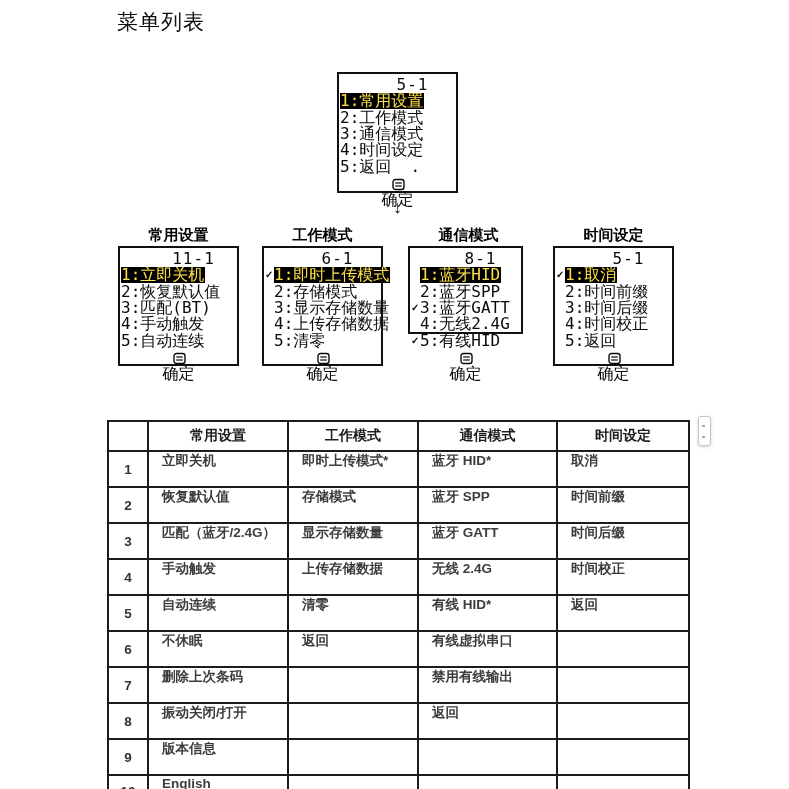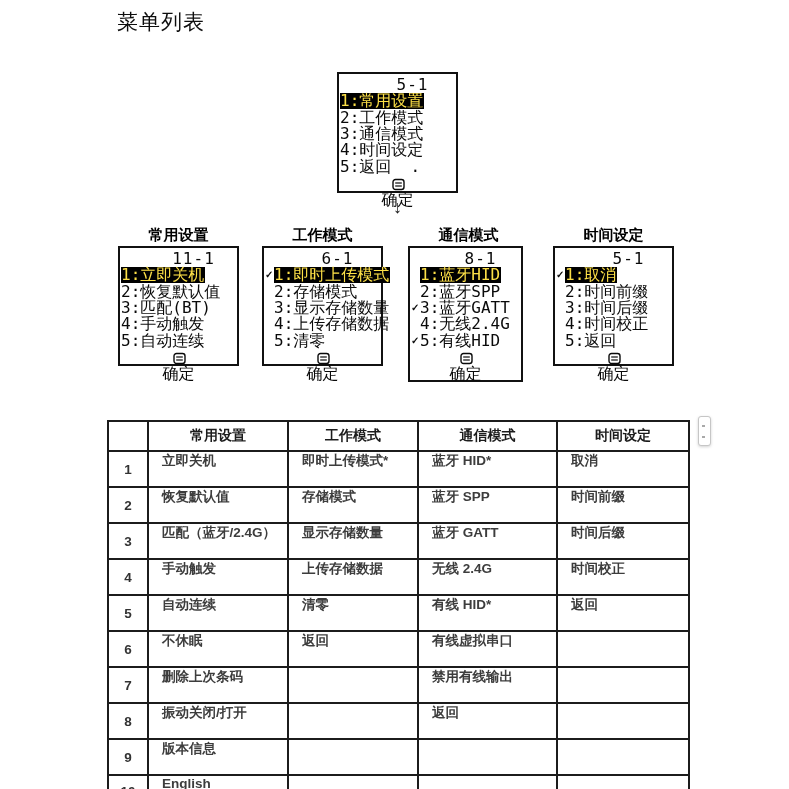--- a/index.html
+++ b/index.html
@@ -22,21 +22,21 @@
   .t-s2 { left:408px; top:226px; }
   .t-s3 { left:553px; top:226px; }
 
   .screen-box {
     position:absolute; width:121px; height:121px; background:#fff;
     border:2px solid #111; padding:2px 0 0 1px;
   }
   .b-main { left:337px; top:72px; }
   .b-s0 { left:118px; top:246px; height:120px; }
   .b-s1 { left:262px; top:246px; height:120px; }
-  .b-s2 { left:408px; top:246px; height:136px; width:115px; }
+  .b-s2 { left:408px; top:246px; height:88px; width:115px; }
   .b-s3 { left:553px; top:246px; height:120px; }
 
   .screen-id {
     text-align:center; font-family:"DejaVu Sans Mono", monospace;
     font-size:16px; line-height:17px; letter-spacing:1px; color:#0a0a0a;padding-left:29px;
   }
   .mi { display:flex; align-items:center; height:16.4px; }
   .chk {
     flex:0 0 9px; width:9px; font-size:10px; line-height:16px;
     font-weight:bold; color:#0a0a0a; text-align:left;

